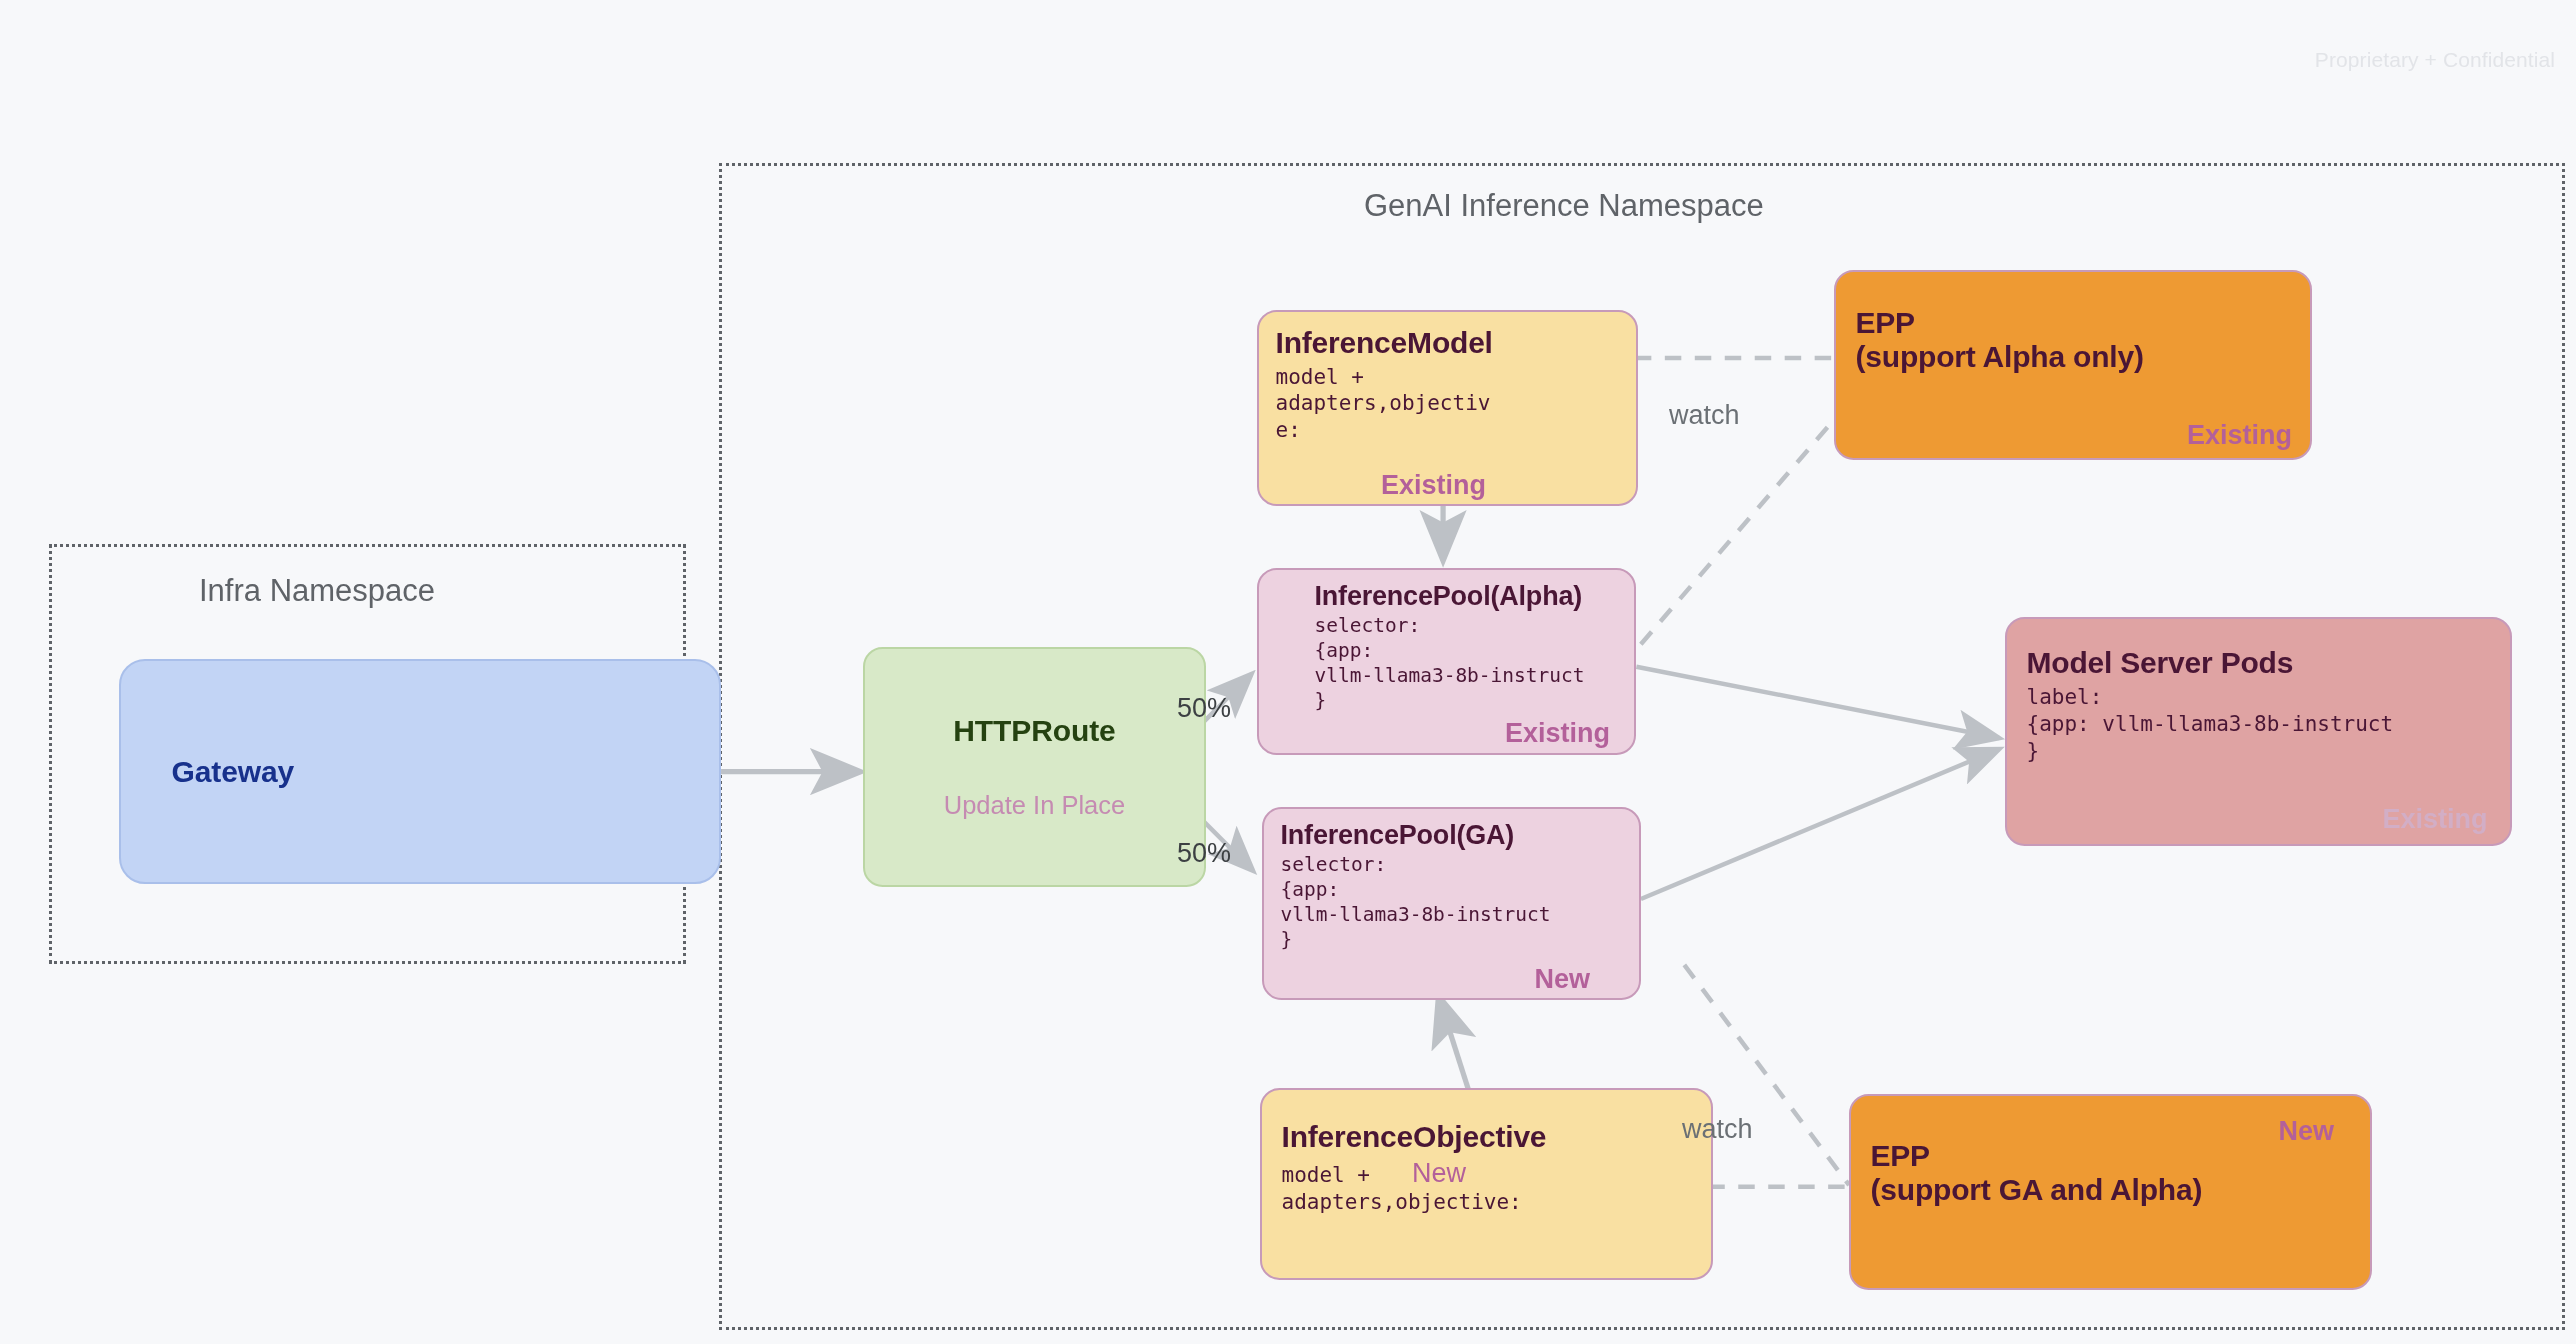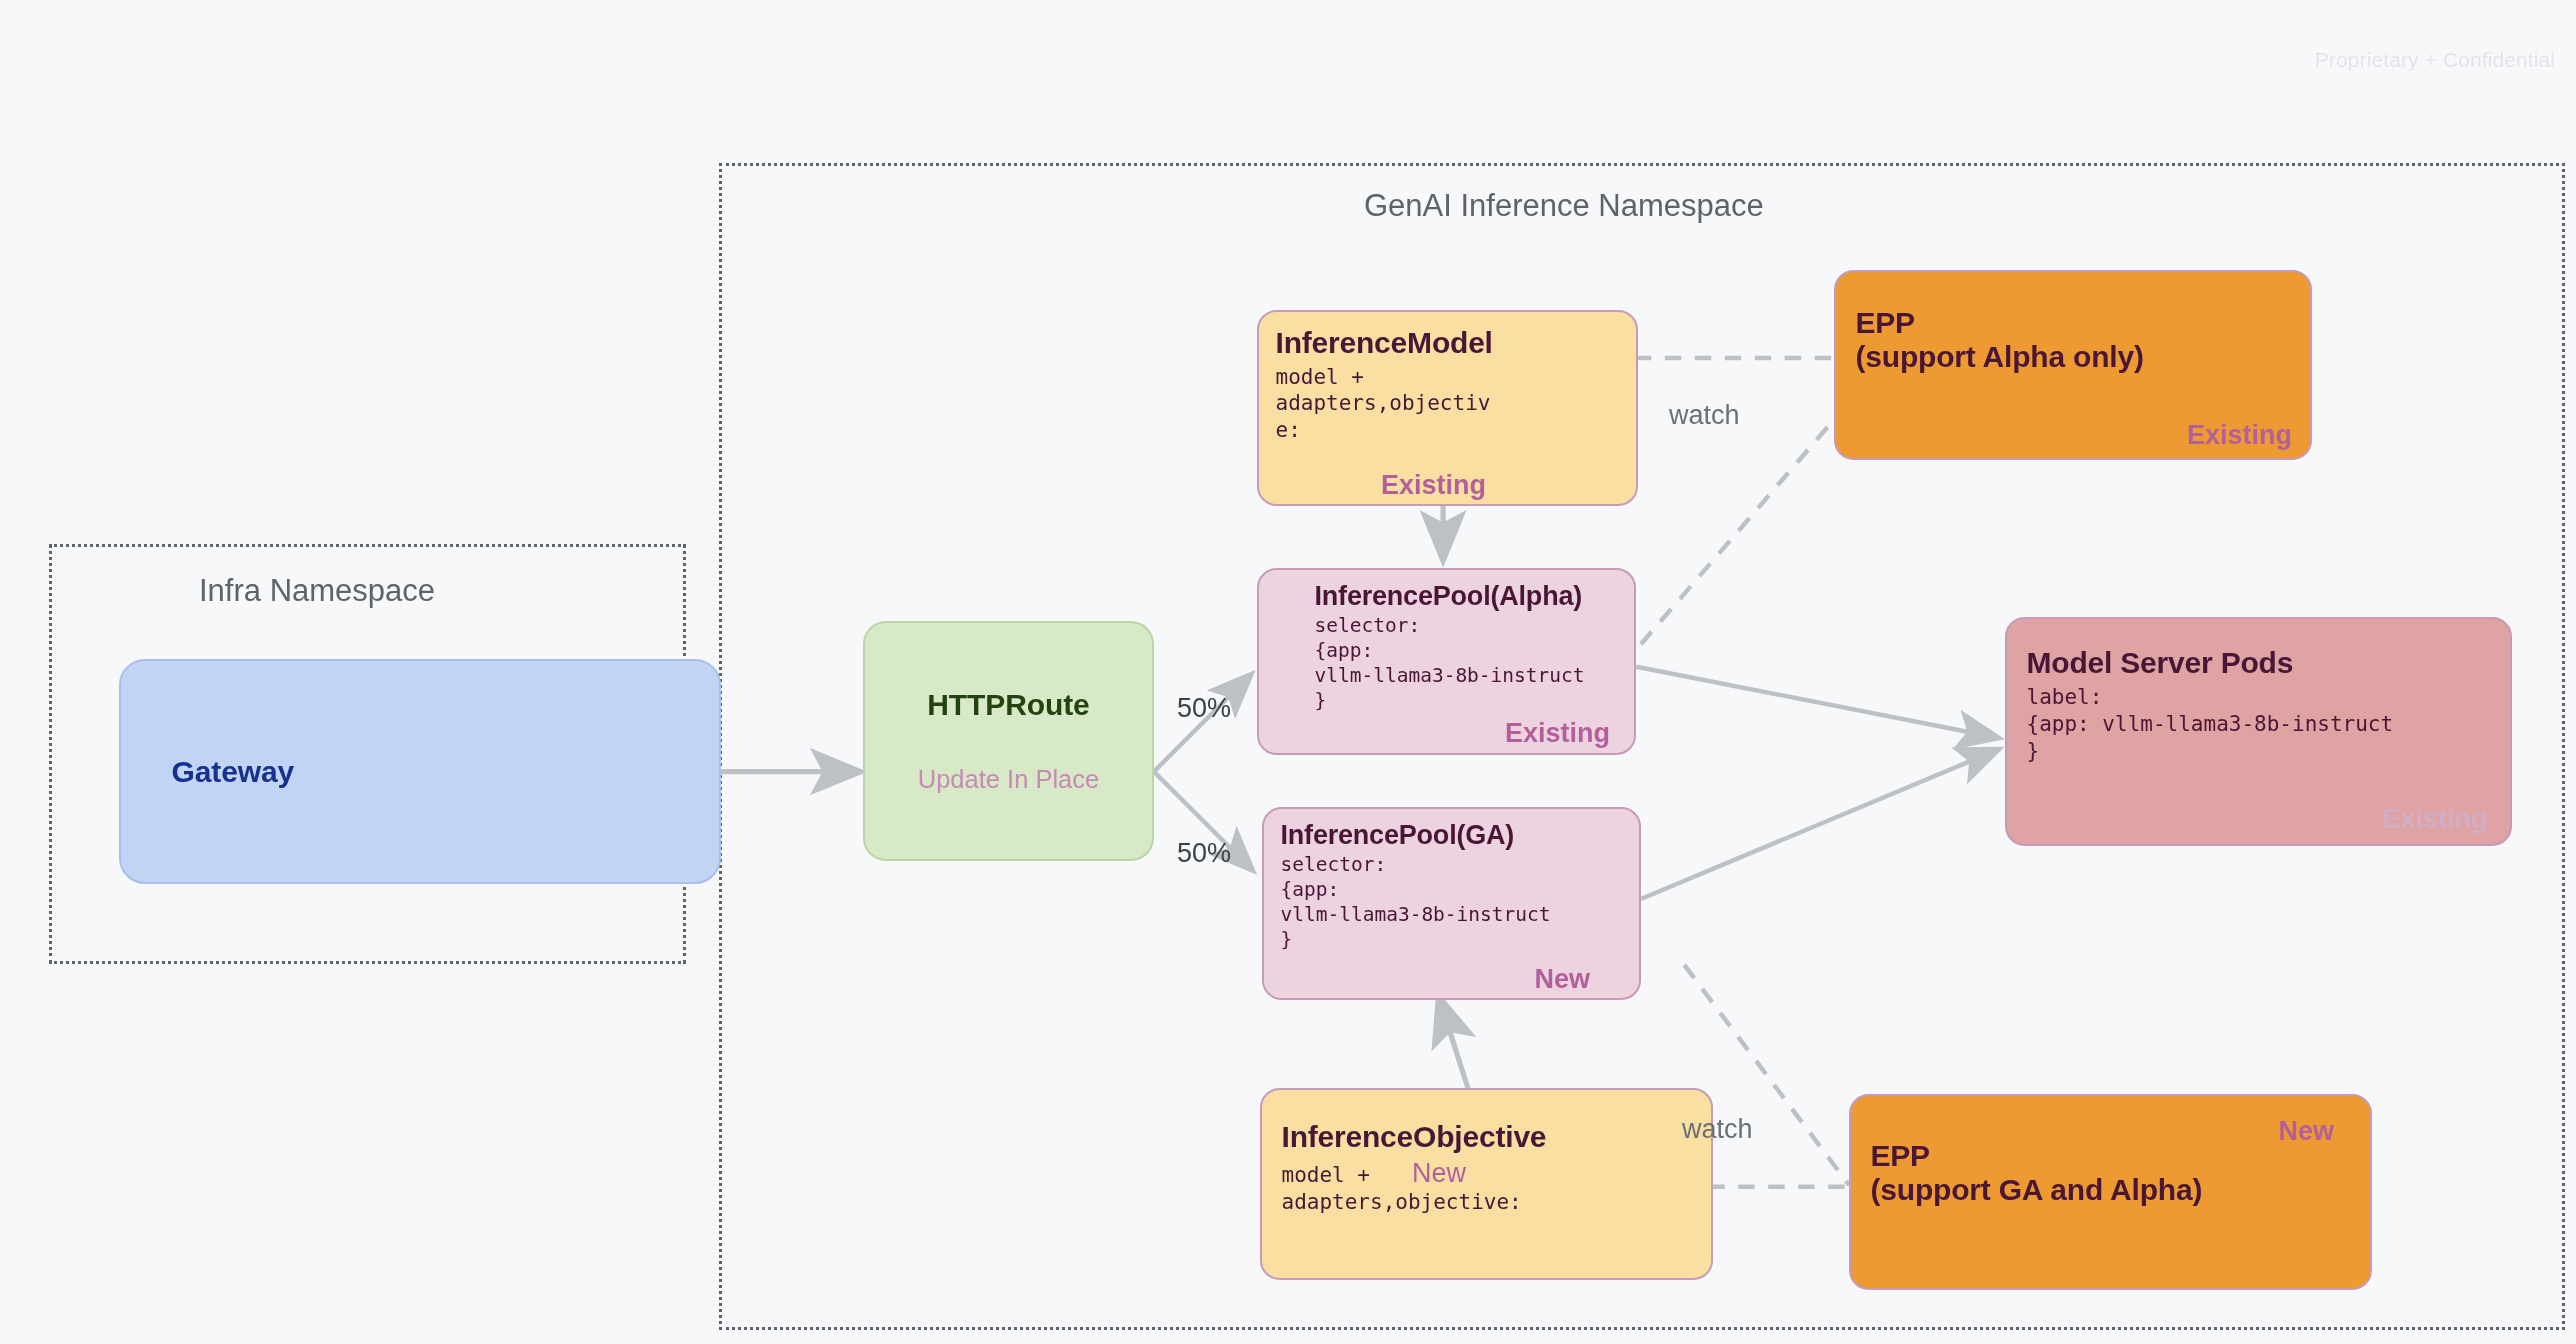--- a/index.html
+++ b/index.html
@@ -207,21 +207,21 @@
   <div class="edge-label muted" style="left:1682px; top:1114px;">watch</div>
 
   <div class="node blue" style="left:119px; top:659px; width:602px; height:225px; border-radius:26px;">
     <div class="node-inner">
       <div class="center-stack">
         <div class="gateway-label" style="margin-left:34px;">Gateway</div>
       </div>
     </div>
   </div>
 
-  <div class="node green" style="left:863px; top:621px; width:291px; height:240px;border-radius:23px;">
+  <div class="node green" style="left:863px; top:647px; width:343px; height:240px;">
     <div class="node-inner center-stack mid" style="padding:0;">
       <div class="route-label">HTTPRoute</div>
       <div class="route-sub">Update In Place</div>
     </div>
   </div>
 
   <div class="node yellow" style="left:1257px; top:271px; width:381px; height:196px;margin-top:39px;">
     <div class="node-inner">
       <div class="n-title">InferenceModel</div>
       <div class="n-mono" style="margin-top:4.5px;">model +

